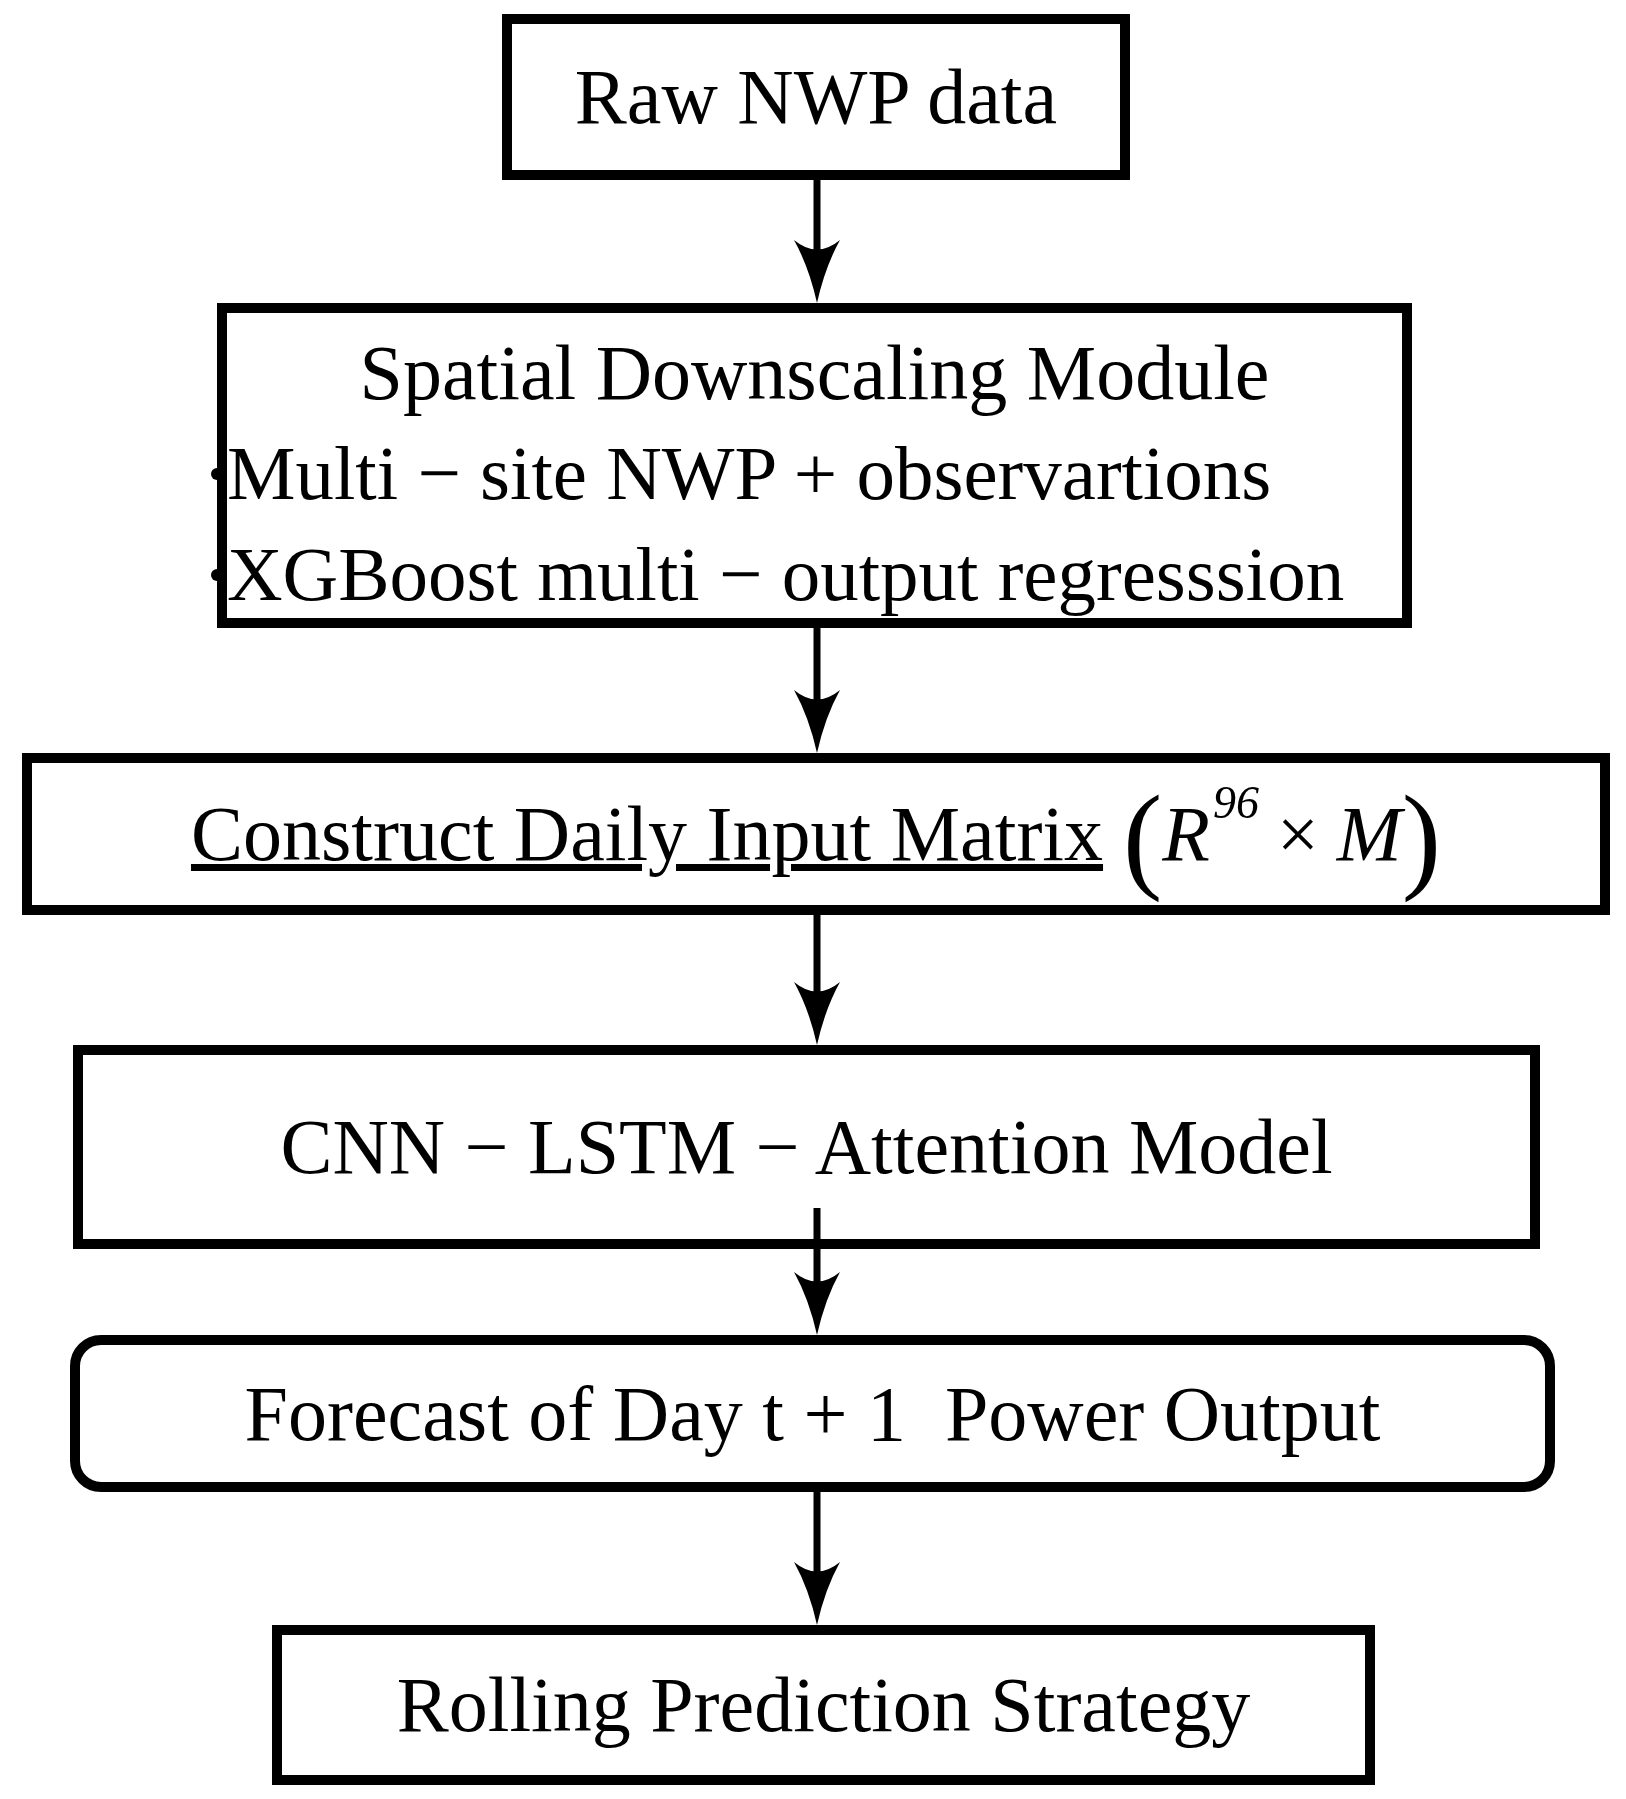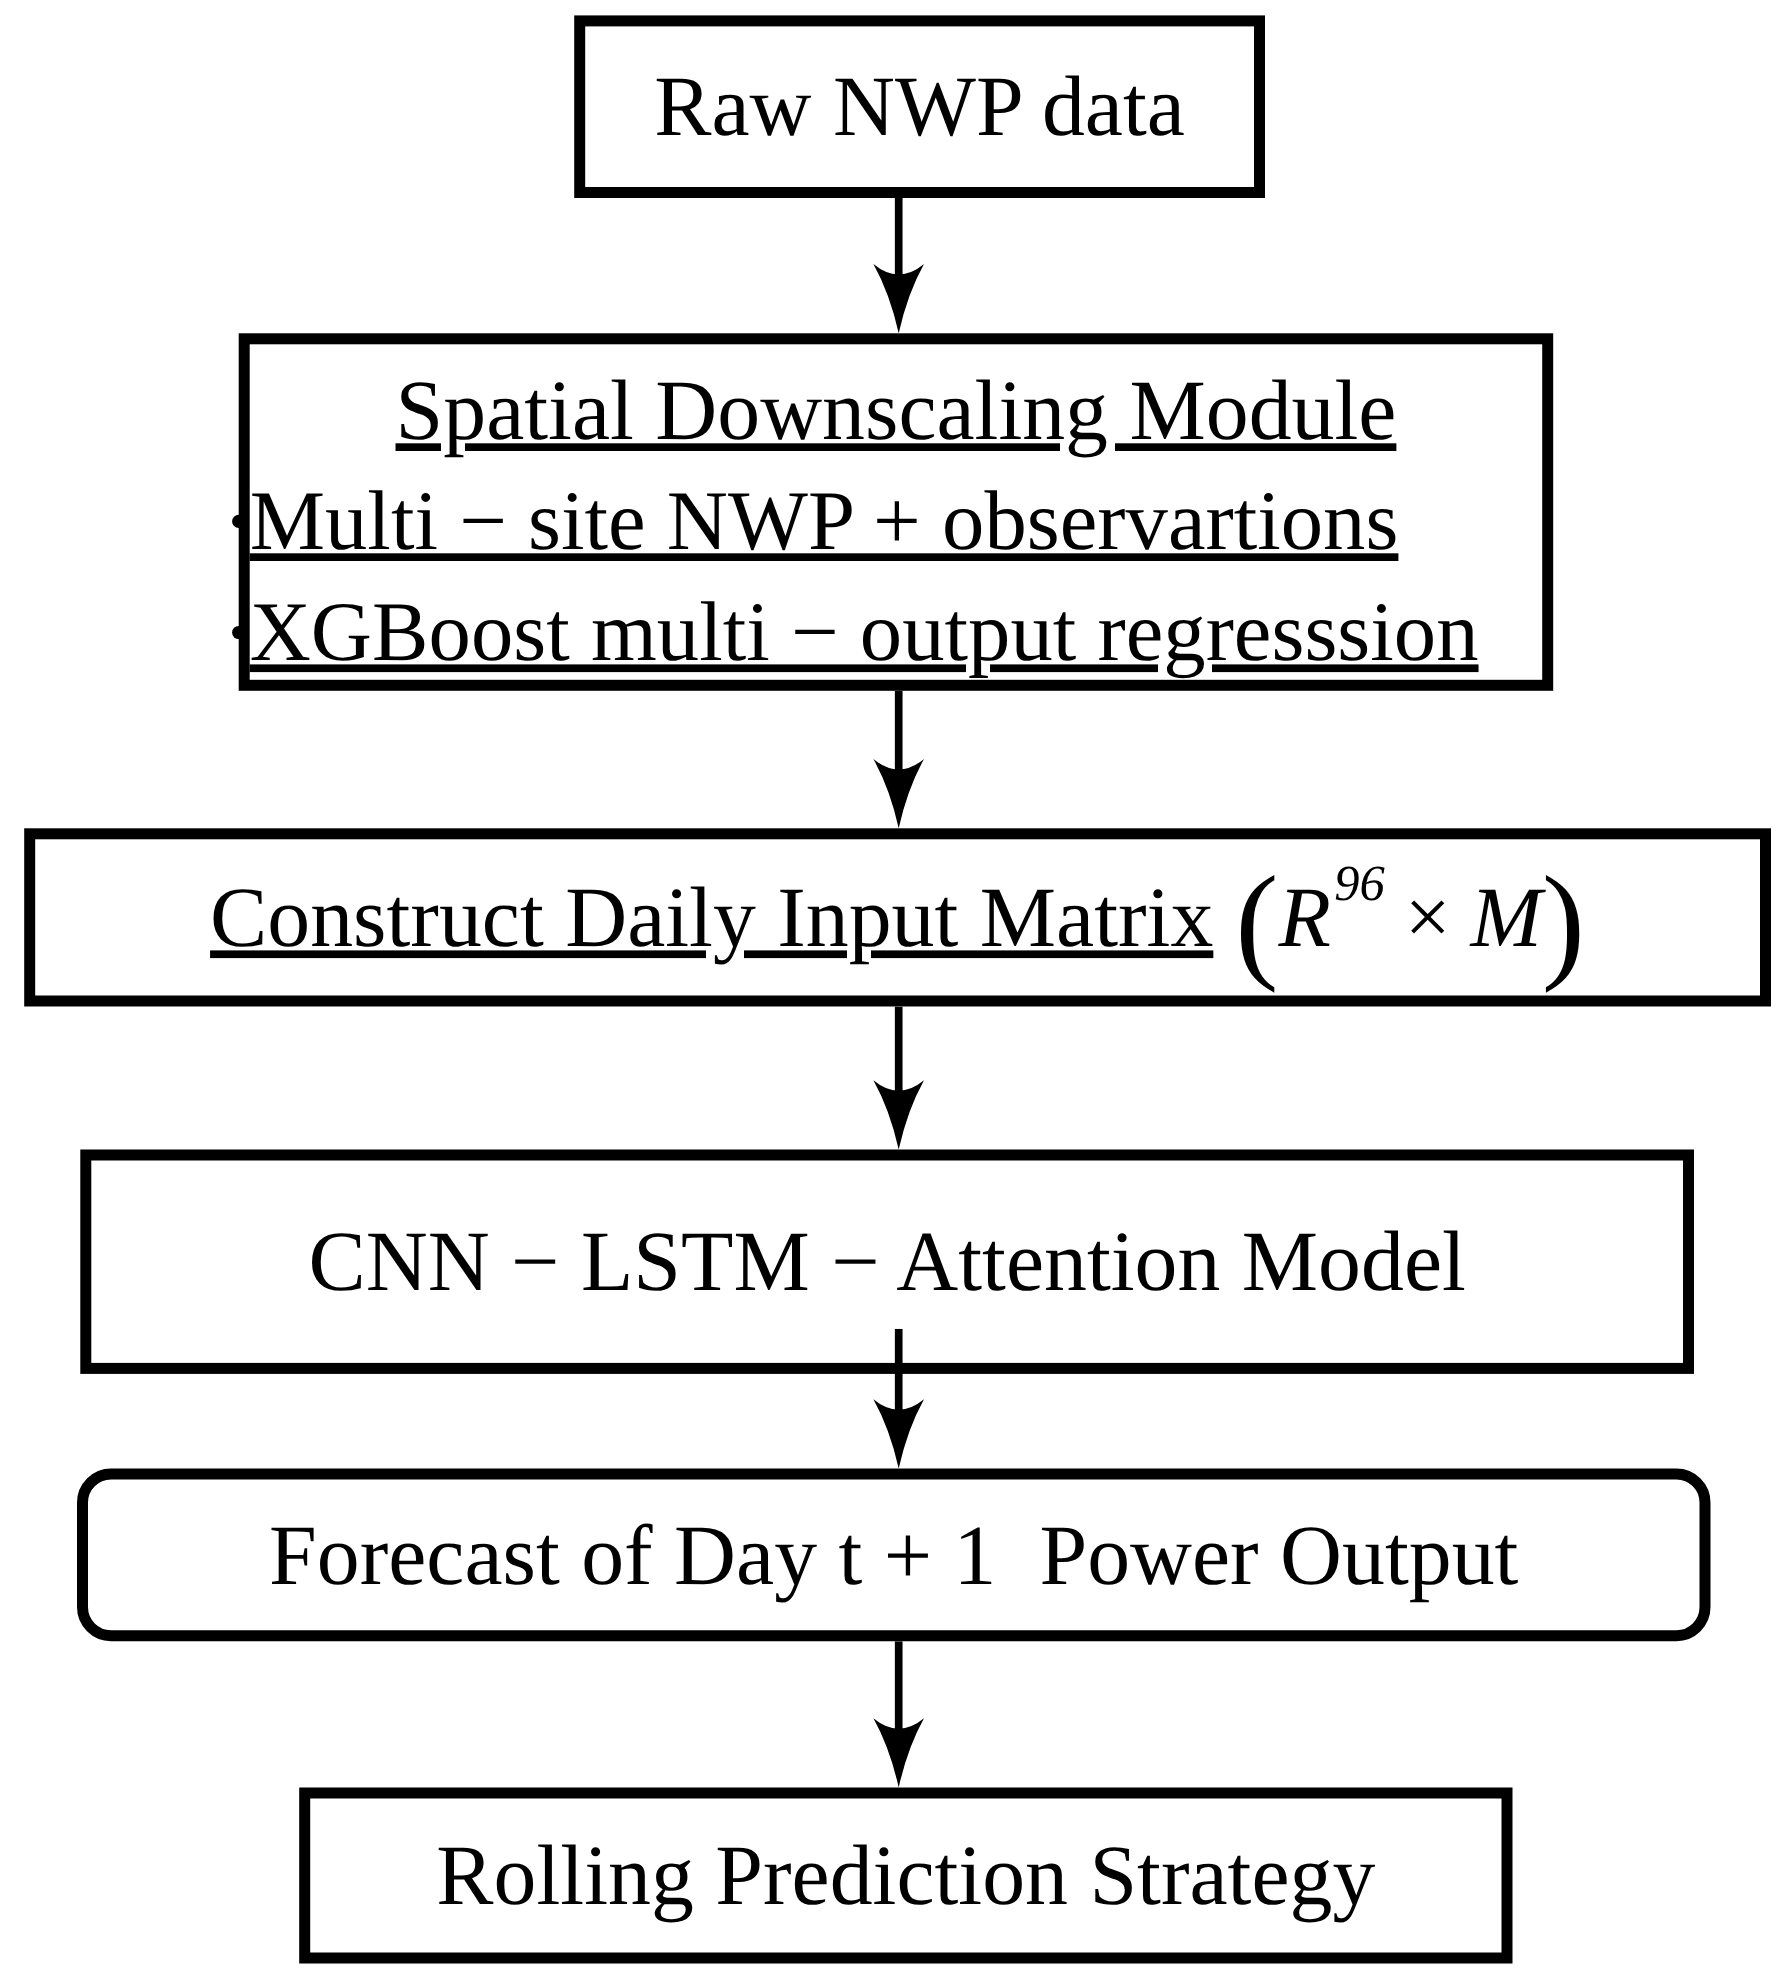--- a/index.html
+++ b/index.html
@@ -25,23 +25,23 @@
     align-items: center;
     justify-content: center;
     white-space: nowrap;
   }
   .label {
     font-size: 78px;
     white-space: pre;
     line-height: 1;
   }
   
-  .box-raw      { left: 502px; top: 14px;   width: 628px;  height: 166px; margin-left: 20px; }
+  .box-raw      { left: 502px; top: 14px;   width: 628px;  height: 166px; }
   .box-down     { left: 217px; top: 303px;  width: 1195px; height: 325px;
-                  display: block; overflow: visible; text-decoration: underline; }
+                  display: block; overflow: visible; }
   .box-matrix   { left: 22px;  top: 753px;  width: 1588px; height: 162px; }
   .box-model    { left: 73px;  top: 1045px; width: 1467px; height: 204px; }
   .box-forecast { left: 70px;  top: 1335px; width: 1485px; height: 157px; border-radius: 31px; }
   .box-rolling  { left: 272px; top: 1625px; width: 1103px; height: 160px; }
 
   
   .down-title {
     font-size: 78px;
     text-align: center;
     line-height: 100px;

